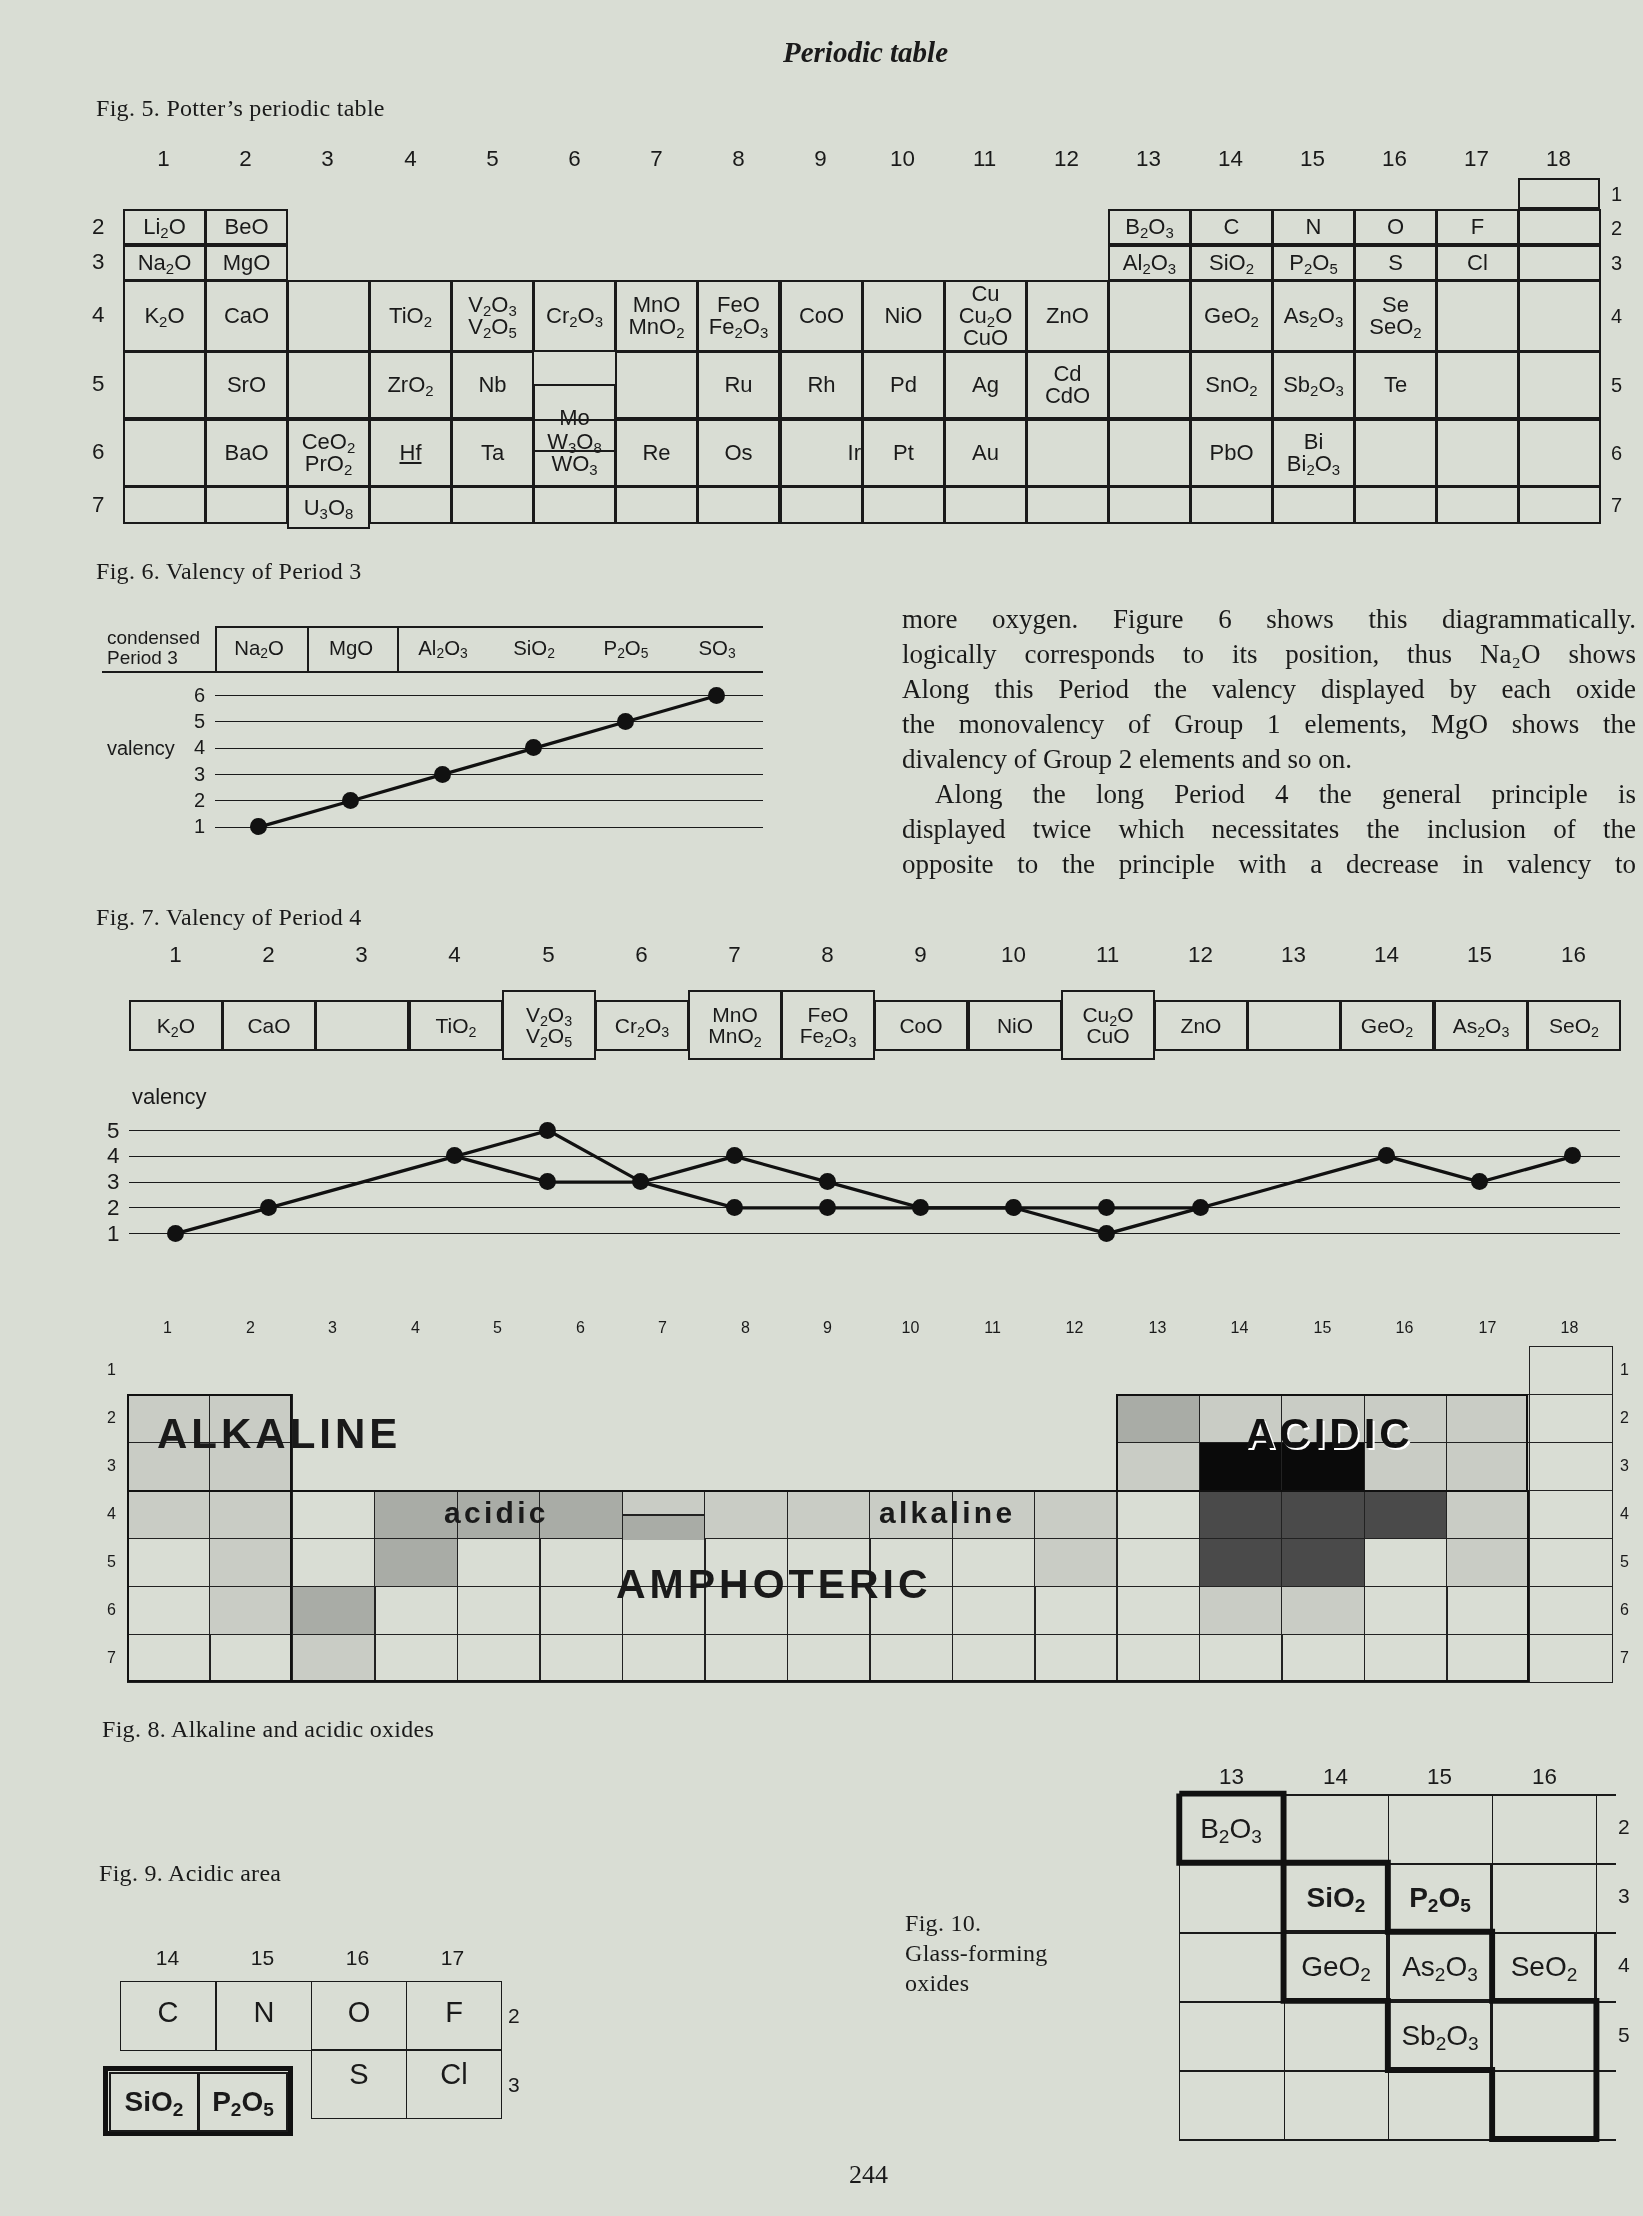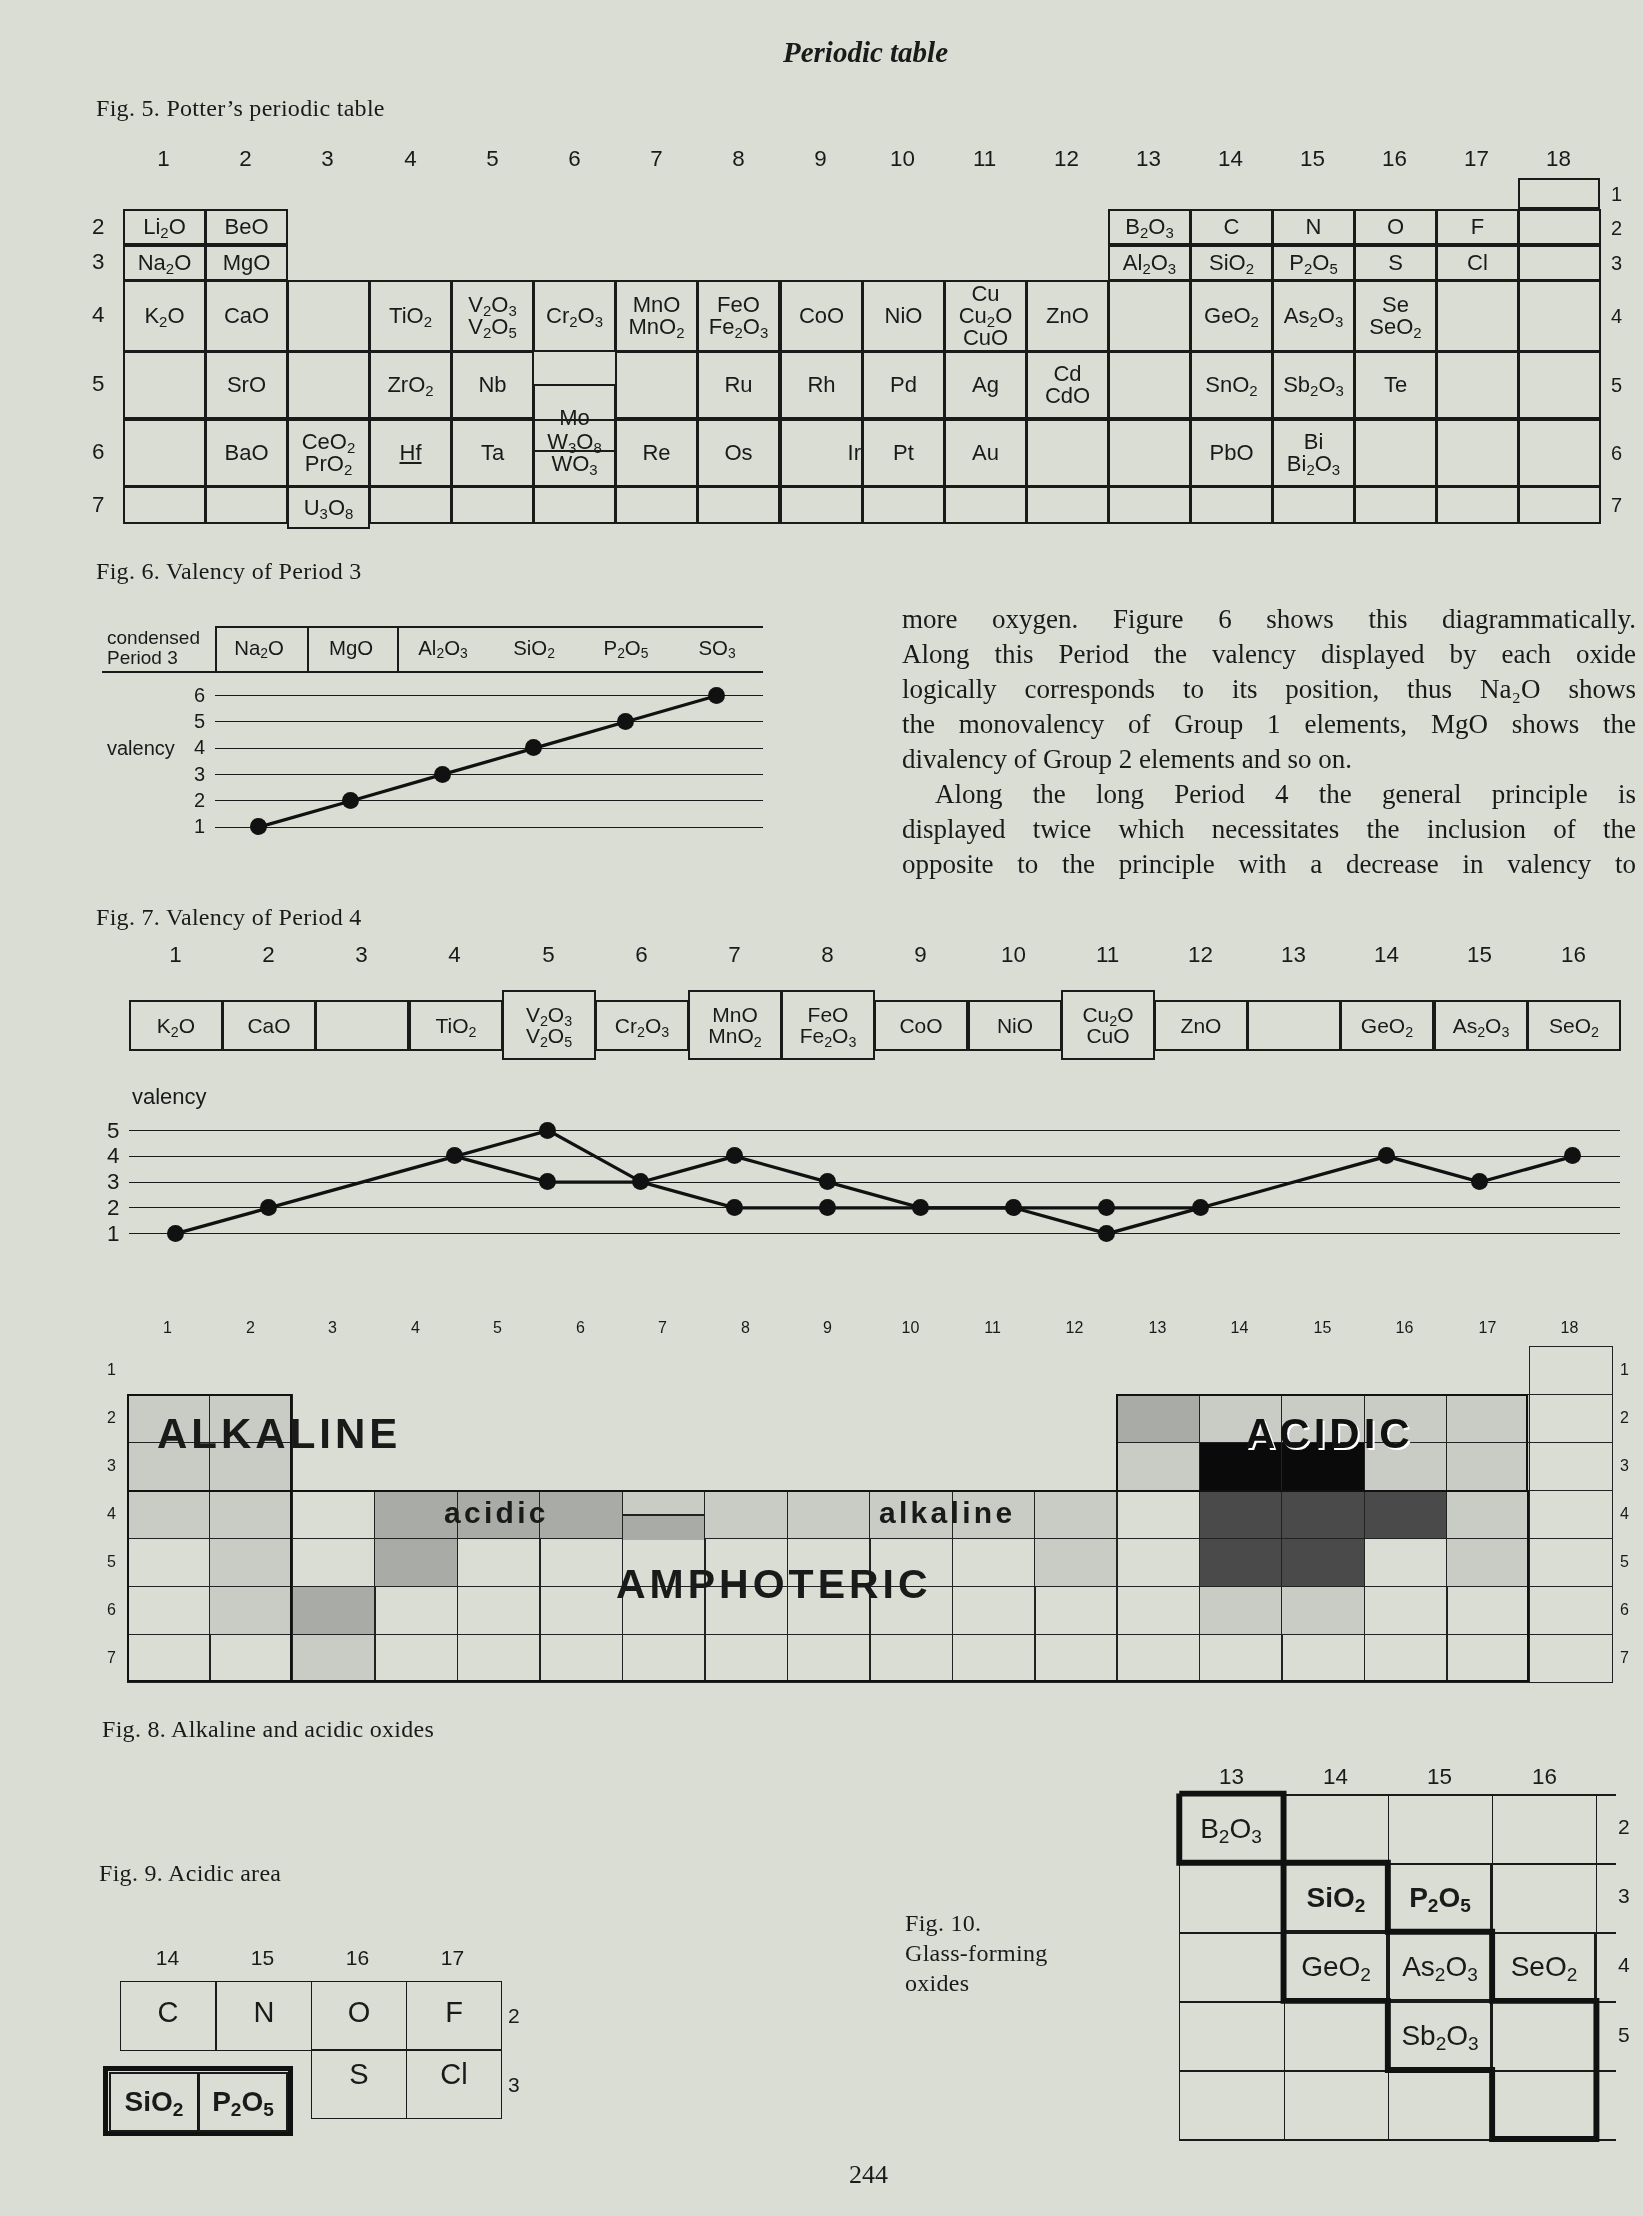--- a/index.html
+++ b/index.html
@@ -379,22 +379,22 @@
     <div class="dot" style="left:259px;top:827px;"></div>
     <div class="dot" style="left:351px;top:801px;"></div>
     <div class="dot" style="left:443px;top:775px;"></div>
     <div class="dot" style="left:534px;top:748px;"></div>
     <div class="dot" style="left:626px;top:722px;"></div>
     <div class="dot" style="left:717px;top:696px;"></div>
   </div>
 
 <div class="abs body-text" style="left:902px; top:602px; width:734px;">
   <div style="text-align-last:justify">more oxygen. Figure 6 shows this diagrammatically.</div>
+  <div style="text-align-last:justify">logically corresponds to its position, thus Na₂O shows</div>
   <div style="text-align-last:justify">Along this Period the valency displayed by each oxide</div>
-  <div style="text-align-last:justify">logically corresponds to its position, thus Na₂O shows</div>
   <div style="text-align-last:justify">the monovalency of Group 1 elements, MgO shows the</div>
   <div>divalency of Group 2 elements and so on.</div>
   <div style="text-align-last:justify; padding-left:33px">Along the long Period 4 the general principle is</div>
   <div style="text-align-last:justify">displayed twice which necessitates the inclusion of the</div>
   <div style="text-align-last:justify">opposite to the principle with a decrease in valency to</div>
 </div>
 
 <div class="abs caption" style="left:96px; top:904px;">Fig. 7.  Valency of Period 4</div>
 <div id="fig7">
     <div class="abs sans" style="left:156px;top:942px;width:39px;text-align:center;font-size:22.4px;">1</div>

